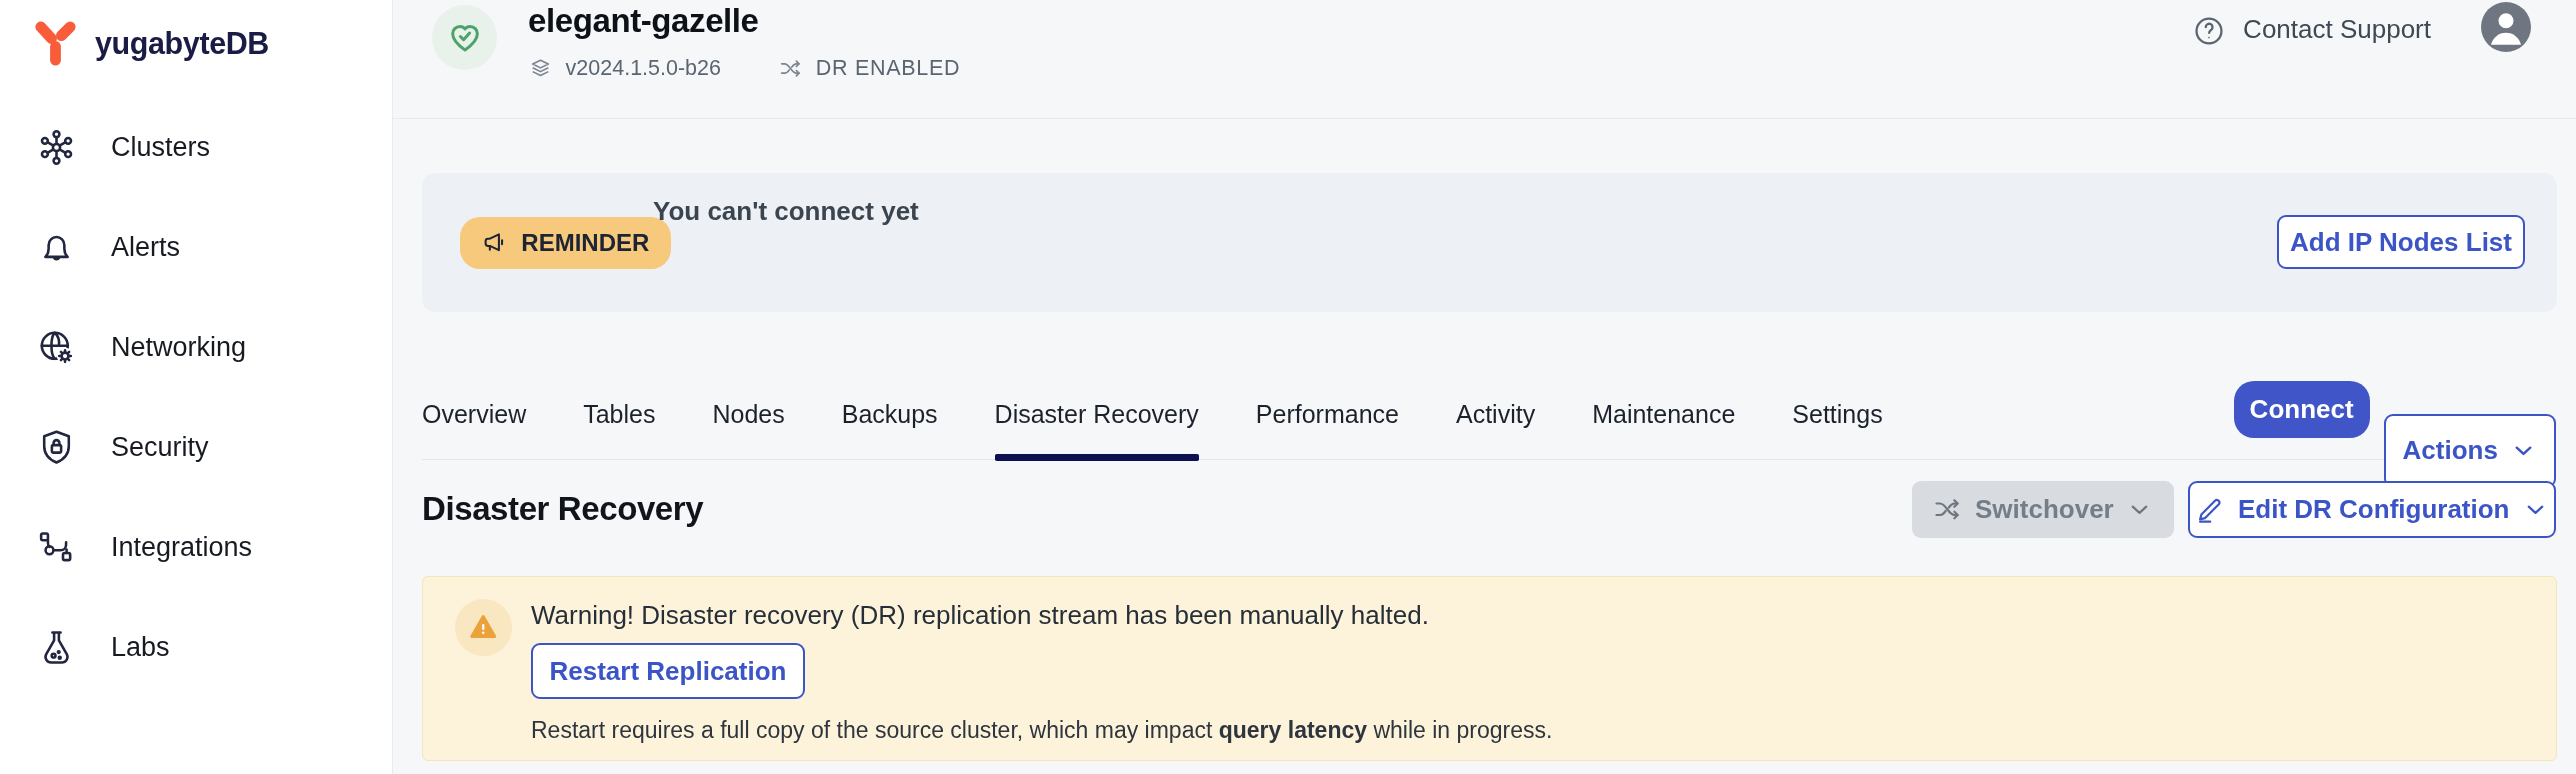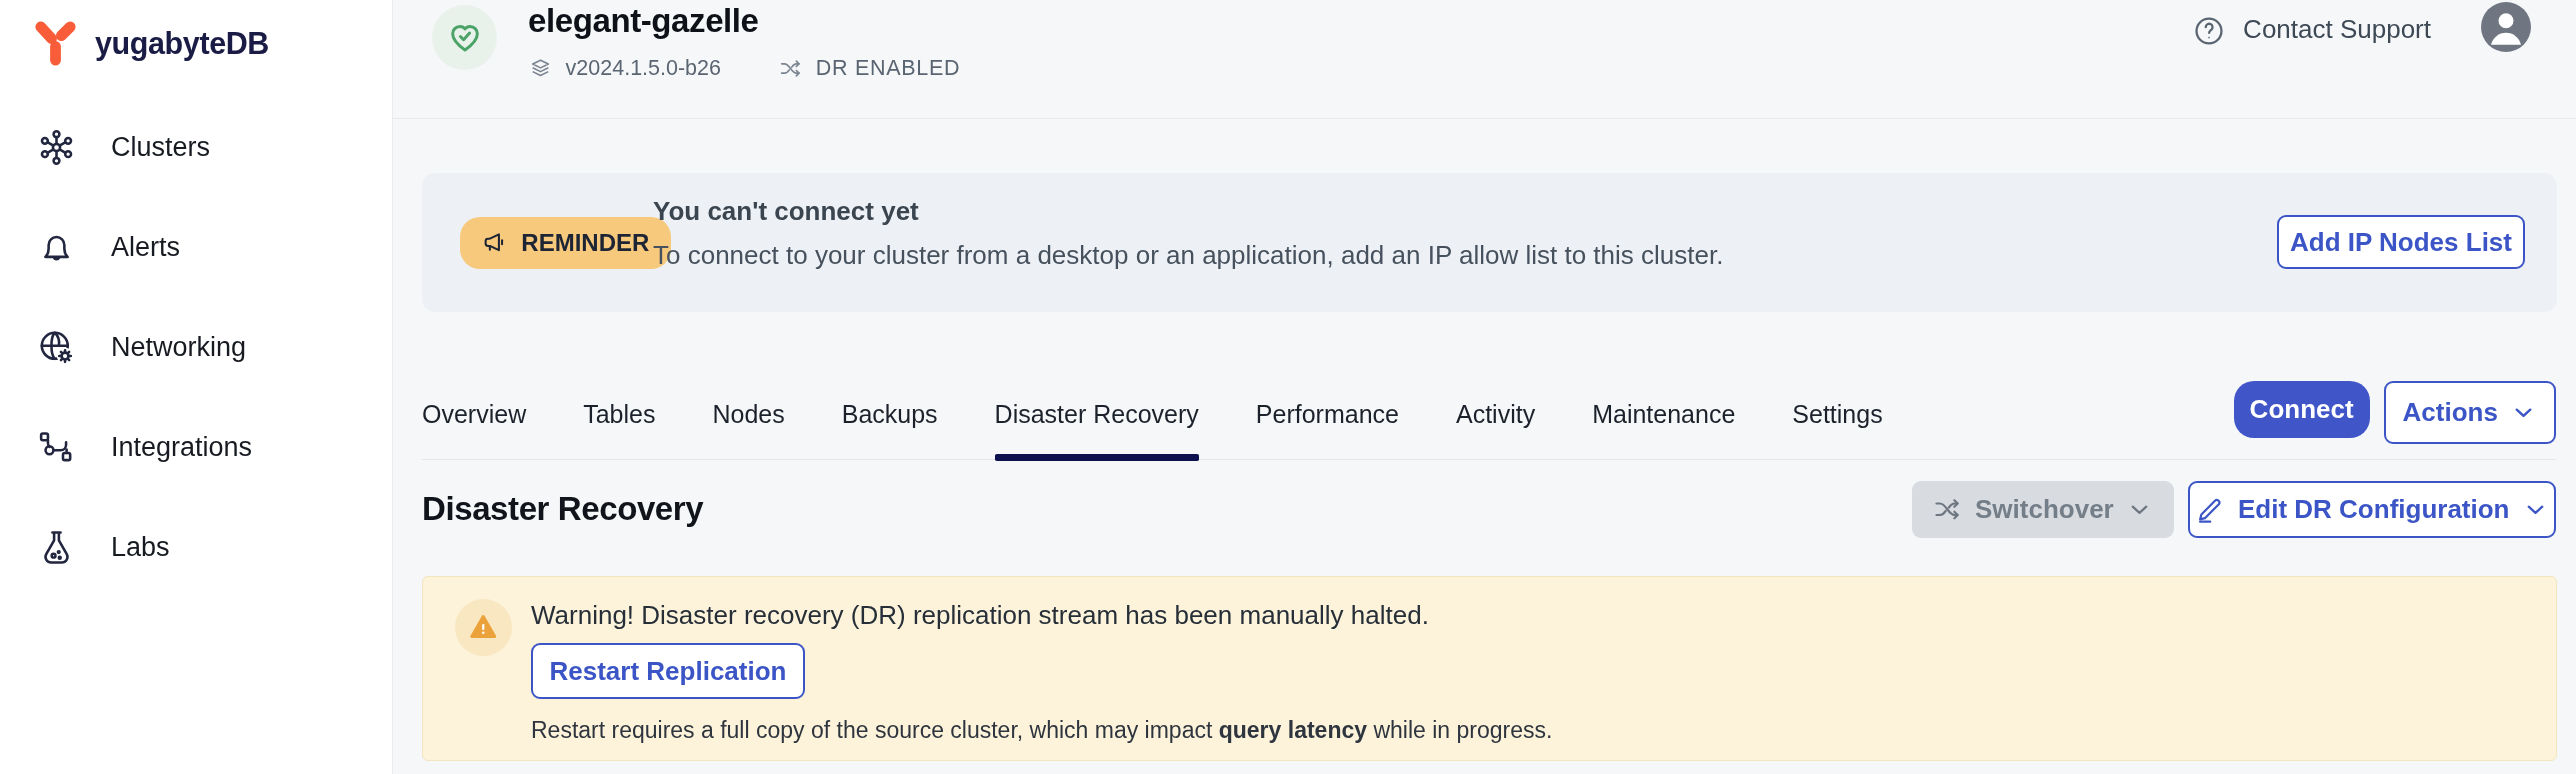--- a/index.html
+++ b/index.html
@@ -100,21 +100,21 @@
   .tab {
     position: relative; display: flex; align-items: center;
     font-size: 25px; color: #1c222b; cursor: pointer; padding-bottom: 5.4px;
   }
   .tab.active::after {
     content: ""; position: absolute; left: 0; right: 0; bottom: -1.8px;
     height: 7.2px; background: #0d1150; border-radius: 1.8px;
   }
   .tabbar-actions { position: absolute; right: 0; top: 3.6px; display: flex; gap: 14.4px; }
   .btn-connect { width: 136px; height: 57px; }
-  .btn-actions { width: 172px; height: 63px; }
+  .btn-actions { width: 172px; height: 74px; margin-top: 33px; }
   .chev { width: 27px; height: 27px; }
 
   
   .page-head { position: absolute; left: 422px; right: 20px; top: 481px; height: 61px; }
   .page-title {
     position: absolute; left: 0; top: 9px;
     font-size: 33px; font-weight: 700; color: #11151b; letter-spacing: -0.4px;
   }
   .page-actions { position: absolute; right: 0; top: 0; display: flex; gap: 14.4px; }
   .btn-switchover {
@@ -178,20 +178,28 @@
       <svg class="nav-icon" viewBox="0 0 24 24" fill="none" stroke="currentColor" stroke-width="1.5" stroke-linecap="round">
         <circle cx="11" cy="11" r="7.6"></circle>
         <path d="M3.4 11h15.2M11 3.4c-2.6 2.4-2.6 12.8 0 15.2M11 3.4c2.4 2.2 2.7 5.6 2.4 7.6"></path>
         <circle cx="17" cy="17" r="4.8" fill="#ffffff" stroke="none"></circle>
         <circle cx="17" cy="17" r="2"></circle>
         <path d="M17 13.6v1M17 19.4v1M20.4 17h-1M14.6 17h-1M19.4 14.6l-.7.7M15.3 18.7l-.7.7M19.4 19.4l-.7-.7M15.3 15.3l-.7-.7"></path>
       </svg>
       <span class="nav-label">Networking</span>
     </div>
     <div class="nav-item">
+      <svg class="nav-icon" viewBox="0 0 24 24" fill="none" stroke="currentColor" stroke-width="1.5" stroke-linejoin="round">
+        <path d="M12 2.8l7.2 2.6v5.8c0 4.7-3.1 7.8-7.2 9.6-4.1-1.8-7.2-4.9-7.2-9.6V5.4z"></path>
+        <rect x="9.3" y="10.6" width="5.4" height="4.4" rx="0.9"></rect>
+        <path d="M10.3 10.6V9.4a1.7 1.7 0 013.4 0v1.2"></path>
+      </svg>
+      <span class="nav-label">Security</span>
+    </div>
+    <div class="nav-item">
       <svg class="nav-icon" viewBox="0 0 24 24" fill="none" stroke="currentColor" stroke-width="1.5" stroke-linejoin="round" stroke-linecap="round">
         <rect x="3" y="3.8" width="4" height="4" rx="1"></rect>
         <rect x="15.8" y="15.2" width="4.2" height="4.2" rx="1"></rect>
         <circle cx="7.9" cy="13.6" r="2.3"></circle>
         <path d="M7 7.8v1.5c0 1 .3 1.8.9 2.3"></path>
         <path d="M10.2 13.6h4.2c1.9 0 3.2-1.3 3.2-3.2V9"></path>
         <path d="M17.9 13.2v2"></path>
       </svg>
       <span class="nav-label">Integrations</span>
     </div>
@@ -250,21 +258,20 @@
   <div class="reminder-badge">
     <svg viewBox="0 0 24 24" fill="none" stroke="currentColor" stroke-width="1.7" stroke-linejoin="round" stroke-linecap="round">
       <path d="M14 4.5v13L6.5 14H5a2 2 0 01-2-2v-2a2 2 0 012-2h1.5z"></path>
       <path d="M6.5 14v3.2"></path>
       <path d="M16.6 9.3v3.4"></path>
     </svg>
     <span>REMINDER</span>
   </div>
   <div class="reminder-texts">
     <div class="reminder-title">You can't connect yet</div>
-    <div class="reminder-msg">To connect to your cluster from a desktop or an application, add an IP allow list to this cluster.</div>
   </div>
   <button class="btn btn-outline reminder-action">Add IP Nodes List</button>
 </div>
 
 <div class="tabbar">
   <div class="tabs">
     <div class="tab">Overview</div>
     <div class="tab">Tables</div>
     <div class="tab">Nodes</div>
     <div class="tab">Backups</div>

